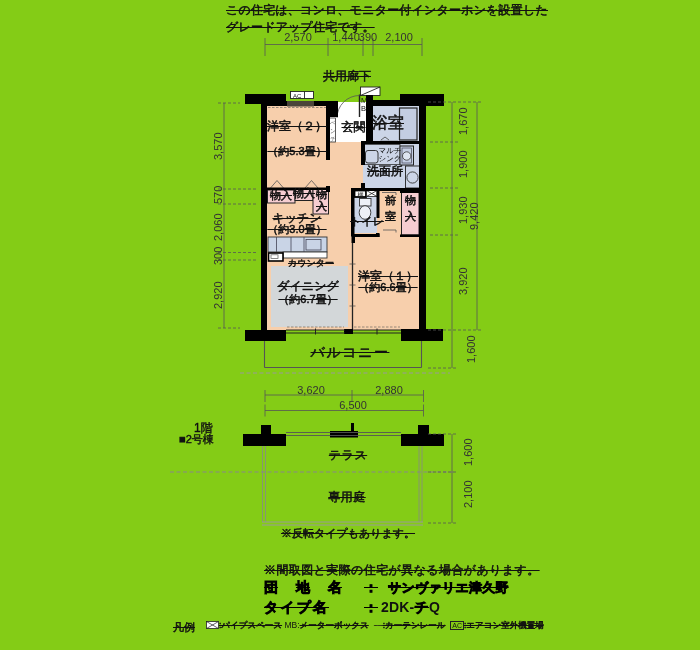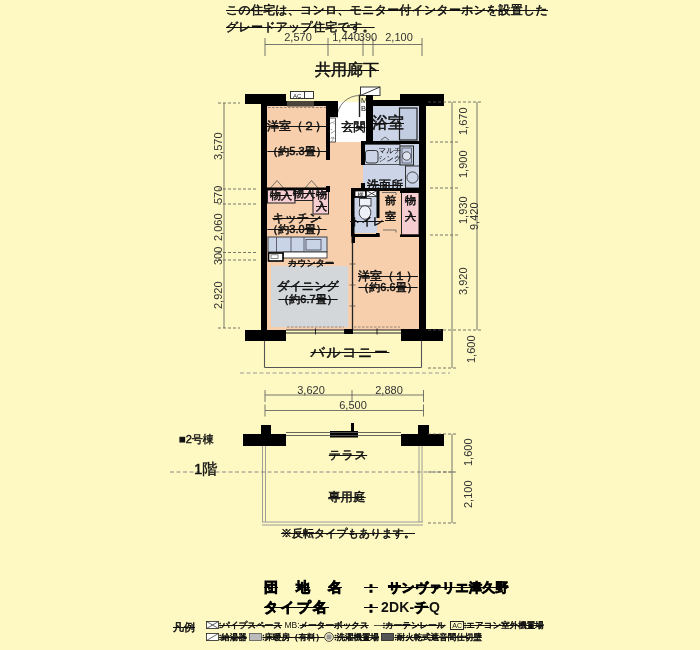--- a/index.html
+++ b/index.html
@@ -1,15 +1,15 @@
 <!DOCTYPE html>
 <html><head><meta charset="utf-8">
 <style>
 html,body{margin:0;padding:0;background:#fff}
-#page{position:relative;width:700px;height:650px;font-family:"Liberation Sans",sans-serif;overflow:hidden;background:#fef9c3}
+#page{position:relative;width:700px;height:650px;font-family:"Liberation Sans",sans-serif;overflow:hidden;background:#84cc16}
 .t{position:absolute;color:#111;white-space:nowrap;line-height:1}
 .jp{-webkit-text-stroke:0.5px #111;text-decoration:line-through}
 .jpb{-webkit-text-stroke:0.8px #000;text-decoration:line-through;font-weight:bold}
 .ctr{transform:translateX(-50%)}
 .dim{position:absolute;color:#333;font-size:11px;white-space:nowrap;line-height:1}
 svg{position:absolute;left:0;top:0}
 </style></head>
 <body>
 <div id="page">
 <svg width="700" height="650" viewBox="0 0 700 650">
@@ -284,39 +284,39 @@
 
 <div class="t jp" style="left:226px;top:4px;font-size:12px;letter-spacing:0.2px">この住宅は、コンロ、モニター付インターホンを設置した</div>
 
 <div class="t jp" style="left:226px;top:21px;font-size:12px;letter-spacing:0.2px">グレードアップ住宅です。</div>
 
 <div class="dim ctr" style="left:298px;top:32px">2,570</div>
 <div class="dim ctr" style="left:346px;top:32px">1,440</div>
 <div class="dim ctr" style="left:368px;top:32px">390</div>
 <div class="dim ctr" style="left:399px;top:32px">2,100</div>
 
-<div class="t jp ctr" style="left:347px;top:62px;font-size:16px">共用廊下</div>
+<div class="t jp ctr" style="left:347px;top:70px;font-size:12px">共用廊下</div>
 
 <div class="t" style="left:293px;top:92.5px;font-size:6px;color:#222">AC</div>
 
 <div class="t" style="left:361px;top:97px;font-size:7.5px;color:#111;line-height:1.05">M<br>B</div>
 
 <div class="t jp ctr" style="left:297px;top:120px;font-size:12px">洋室（２）</div>
 <div class="t jp ctr" style="left:297px;top:146px;font-size:11px">（約5.3畳）</div>
 
 <div class="t jp ctr" style="left:353.5px;top:121px;font-size:12px">玄関</div>
 
 <div class="t" style="left:330px;top:120px;font-size:6px;line-height:1.3;color:#555">ベ<br>ン<br>チ</div>
 
 <div class="t jp ctr" style="left:388px;top:115px;font-size:16px">浴室</div>
 
 <div class="t ctr" style="left:390px;top:146.5px;font-size:7.5px;color:#000">マルチ</div>
 <div class="t ctr" style="left:390px;top:155px;font-size:7.5px;color:#000">シンク</div>
 
-<div class="t jp ctr" style="left:385px;top:179px;font-size:12px">洗面所</div>
+<div class="t jp ctr" style="left:385px;top:165px;font-size:12px">洗面所</div>
 
 <div class="t jp ctr" style="left:281px;top:190px;font-size:11px">物入</div>
 
 <div class="t jp ctr" style="left:304px;top:187.5px;font-size:11px">物入</div>
 
 <div class="t jp" style="left:316px;top:188px;font-size:11px;line-height:1.1">物<br>入</div>
 
 <div class="t" style="left:357.5px;top:191.5px;font-size:6px;color:#222">棚</div>
 
 <div class="t jp ctr" style="left:297px;top:212px;font-size:12px">キッチン</div>
@@ -336,28 +336,29 @@
 <div class="t jp ctr" style="left:388px;top:270px;font-size:12px">洋室（１）</div>
 <div class="t jp ctr" style="left:388px;top:281.5px;font-size:11px">（約6.6畳）</div>
 
 <div class="t jp ctr" style="left:350px;top:345px;font-size:14px;letter-spacing:1.5px">バルコニー</div>
 
 <div class="dim ctr" style="left:311px;top:385px">3,620</div>
 <div class="dim ctr" style="left:389px;top:385px">2,880</div>
 <div class="dim ctr" style="left:353px;top:399.5px">6,500</div>
 
 <div class="t" style="left:179px;top:433.5px;font-size:11px;-webkit-text-stroke:0.4px #111">■2号棟</div>
-<div class="t" style="left:194px;top:461px;font-size:15px;-webkit-text-stroke:0.4px #111">1階</div>
+<div class="t" style="left:194px;top:422px;font-size:12px;-webkit-text-stroke:0.4px #111">1階</div>
 
 <div class="t jp ctr" style="left:348px;top:449px;font-size:12px;letter-spacing:0.5px">テラス</div>
 
 <div class="t jp ctr" style="left:347px;top:491px;font-size:12px;letter-spacing:0.5px">専用庭</div>
 
 <div class="t jp ctr" style="left:348px;top:528px;font-size:11px">※反転タイプもあります。</div>
 
+<div class="t jp" style="left:264px;top:563.5px;font-size:12px;letter-spacing:0.4px">※間取図と実際の住宅が異なる場合があります。</div>
 
 <div class="t jpb" style="left:264px;top:580px;font-size:14px">団</div>
 <div class="t jpb" style="left:296px;top:580px;font-size:14px">地</div>
 <div class="t jpb" style="left:328px;top:580px;font-size:14px">名</div>
 <div class="t jpb" style="left:364px;top:580px;font-size:14px">：</div>
 <div class="t jpb" style="left:388px;top:580.5px;font-size:13px;letter-spacing:0.2px">サンヴァリエ津久野</div>
 
 <div class="t jpb" style="left:264px;top:600px;font-size:14px;letter-spacing:2px">タイプ名</div>
 <div class="t jpb" style="left:364px;top:600px;font-size:14px">：</div>
 <div class="t" style="left:381px;top:600px;font-size:14px;font-weight:bold;letter-spacing:0.2px">2DK-<span class="jpb">チ</span>Q</div>
@@ -365,26 +366,13 @@
 <div class="t jp" style="left:173px;top:622px;font-size:11px">凡例</div>
 
 <div class="t" style="left:206px;top:621px;font-size:8.5px;color:#111">
 <svg width="13" height="8" style="position:static;vertical-align:-1px">
         <rect x="0.5" y="0.5" width="12" height="7" fill="#fff" stroke="#222" stroke-width="0.8"></rect>
         <line x1="0.5" y1="0.5" x2="12.5" y2="7.5" stroke="#222" stroke-width="0.7"></line>
         <line x1="12.5" y1="0.5" x2="0.5" y2="7.5" stroke="#222" stroke-width="0.7"></line>
       </svg><span class="jp">:パイプスペース</span>&nbsp;<span>MB:</span><span class="jp">メーターボックス</span>&nbsp;&nbsp;<span style="letter-spacing:-1px">-----</span><span class="jp">:カーテンレール</span>&nbsp;&nbsp;<span style="border:0.8px solid #222;font-size:7px;padding:0 1px">AC</span><span class="jp">:エアコン室外機置場</span>
 </div>
 
-<div class="t" style="left:206px;top:632px;font-size:8.5px;color:#111">
-<svg width="13" height="8" style="position:static;vertical-align:-1px">
-        <rect x="0.5" y="0.5" width="12" height="7" fill="#fff" stroke="#222" stroke-width="0.8"></rect>
-        <line x1="0.5" y1="7.5" x2="12.5" y2="0.5" stroke="#222" stroke-width="0.7"></line>
-      </svg><span class="jp">:給湯器</span>&nbsp;<svg width="13" height="8" style="position:static;vertical-align:-1px">
-        <rect x="0.5" y="0.5" width="12" height="7" fill="#bbb" stroke="#555" stroke-width="0.8"></rect>
-      </svg><span class="jp">:床暖房（有料）</span><svg width="10" height="10" style="position:static;vertical-align:-2px">
-        <circle cx="5" cy="5" r="4.4" fill="none" stroke="#222" stroke-width="0.8"></circle>
-        <rect x="2.5" y="2.5" width="5" height="5" fill="#999"></rect>
-      </svg><span class="jp">:洗濯機置場</span>&nbsp;<svg width="13" height="8" style="position:static;vertical-align:-1px">
-        <rect x="0.5" y="0.5" width="12" height="7" fill="#555" stroke="#222" stroke-width="0.8"></rect>
-      </svg><span class="jp">:耐火乾式遮音間仕切壁</span>
 </div>
-</div>
 
 </body></html>

